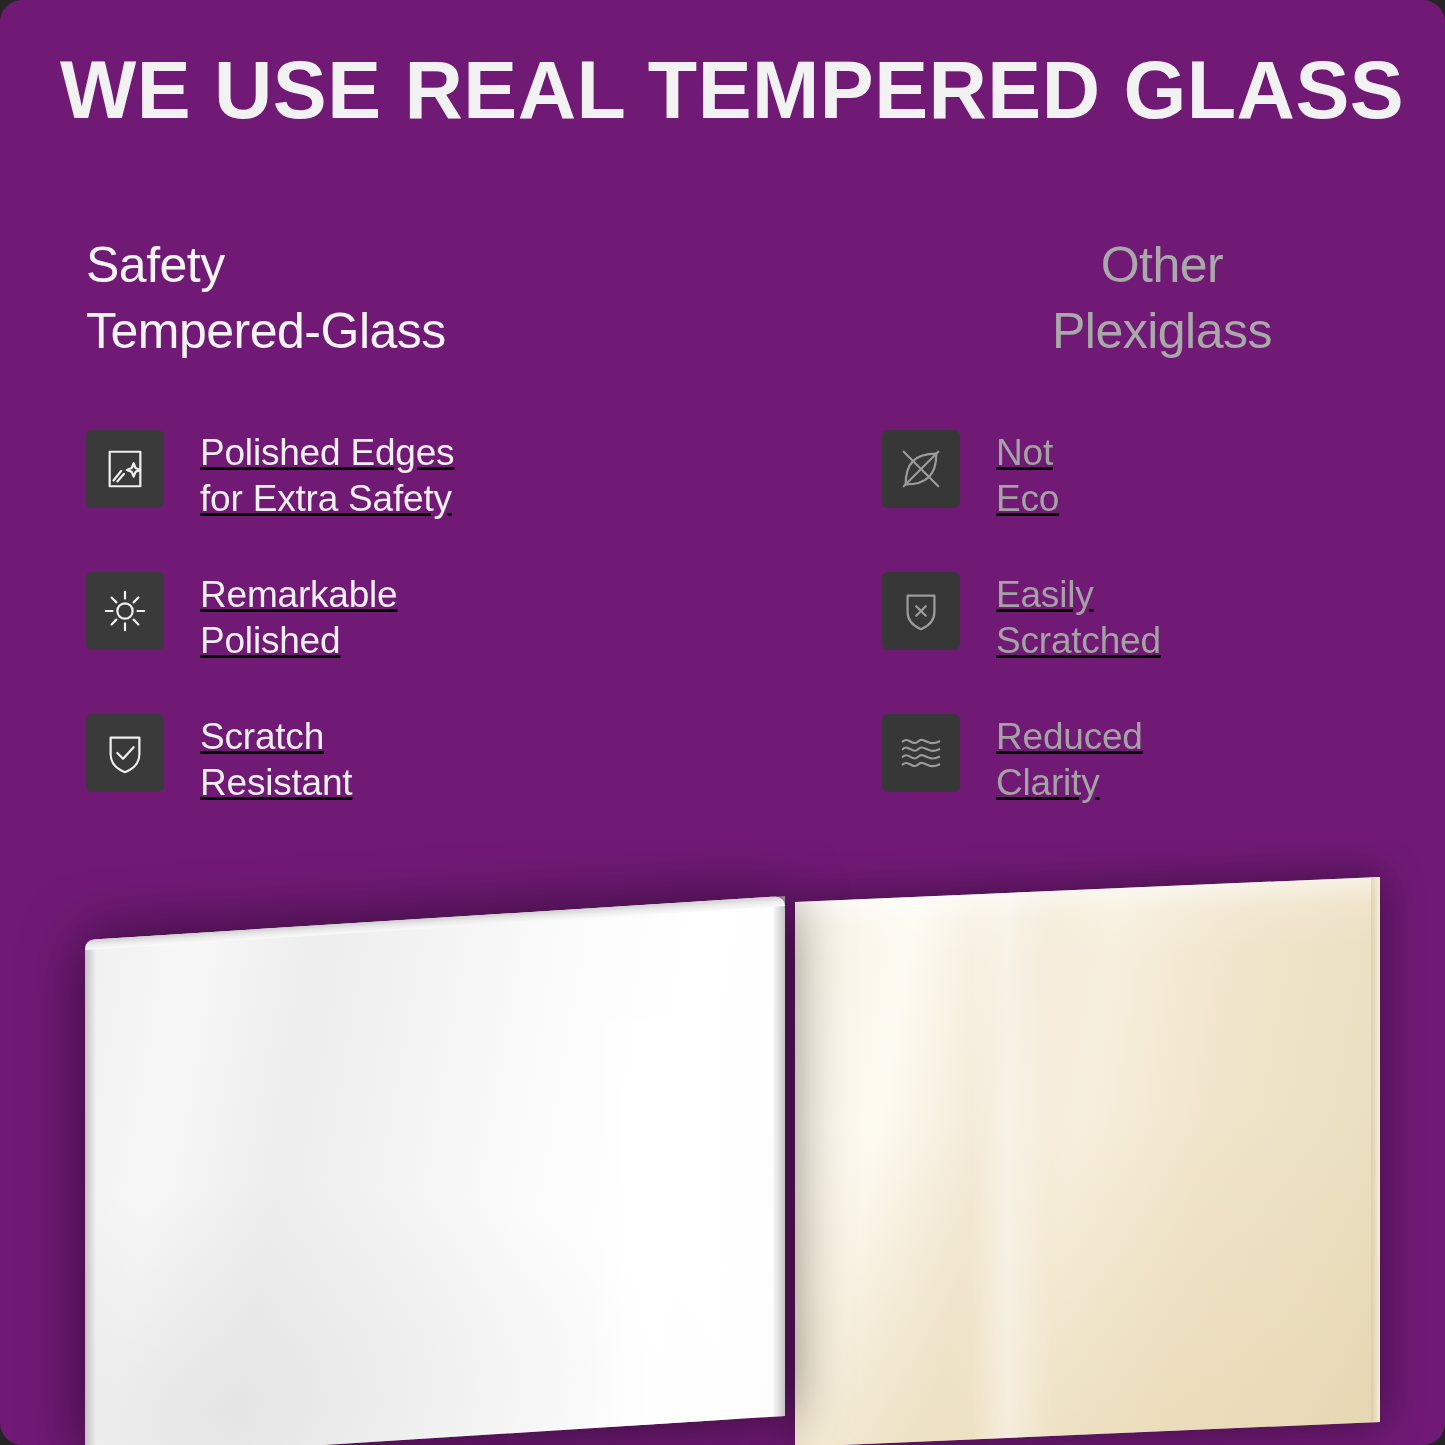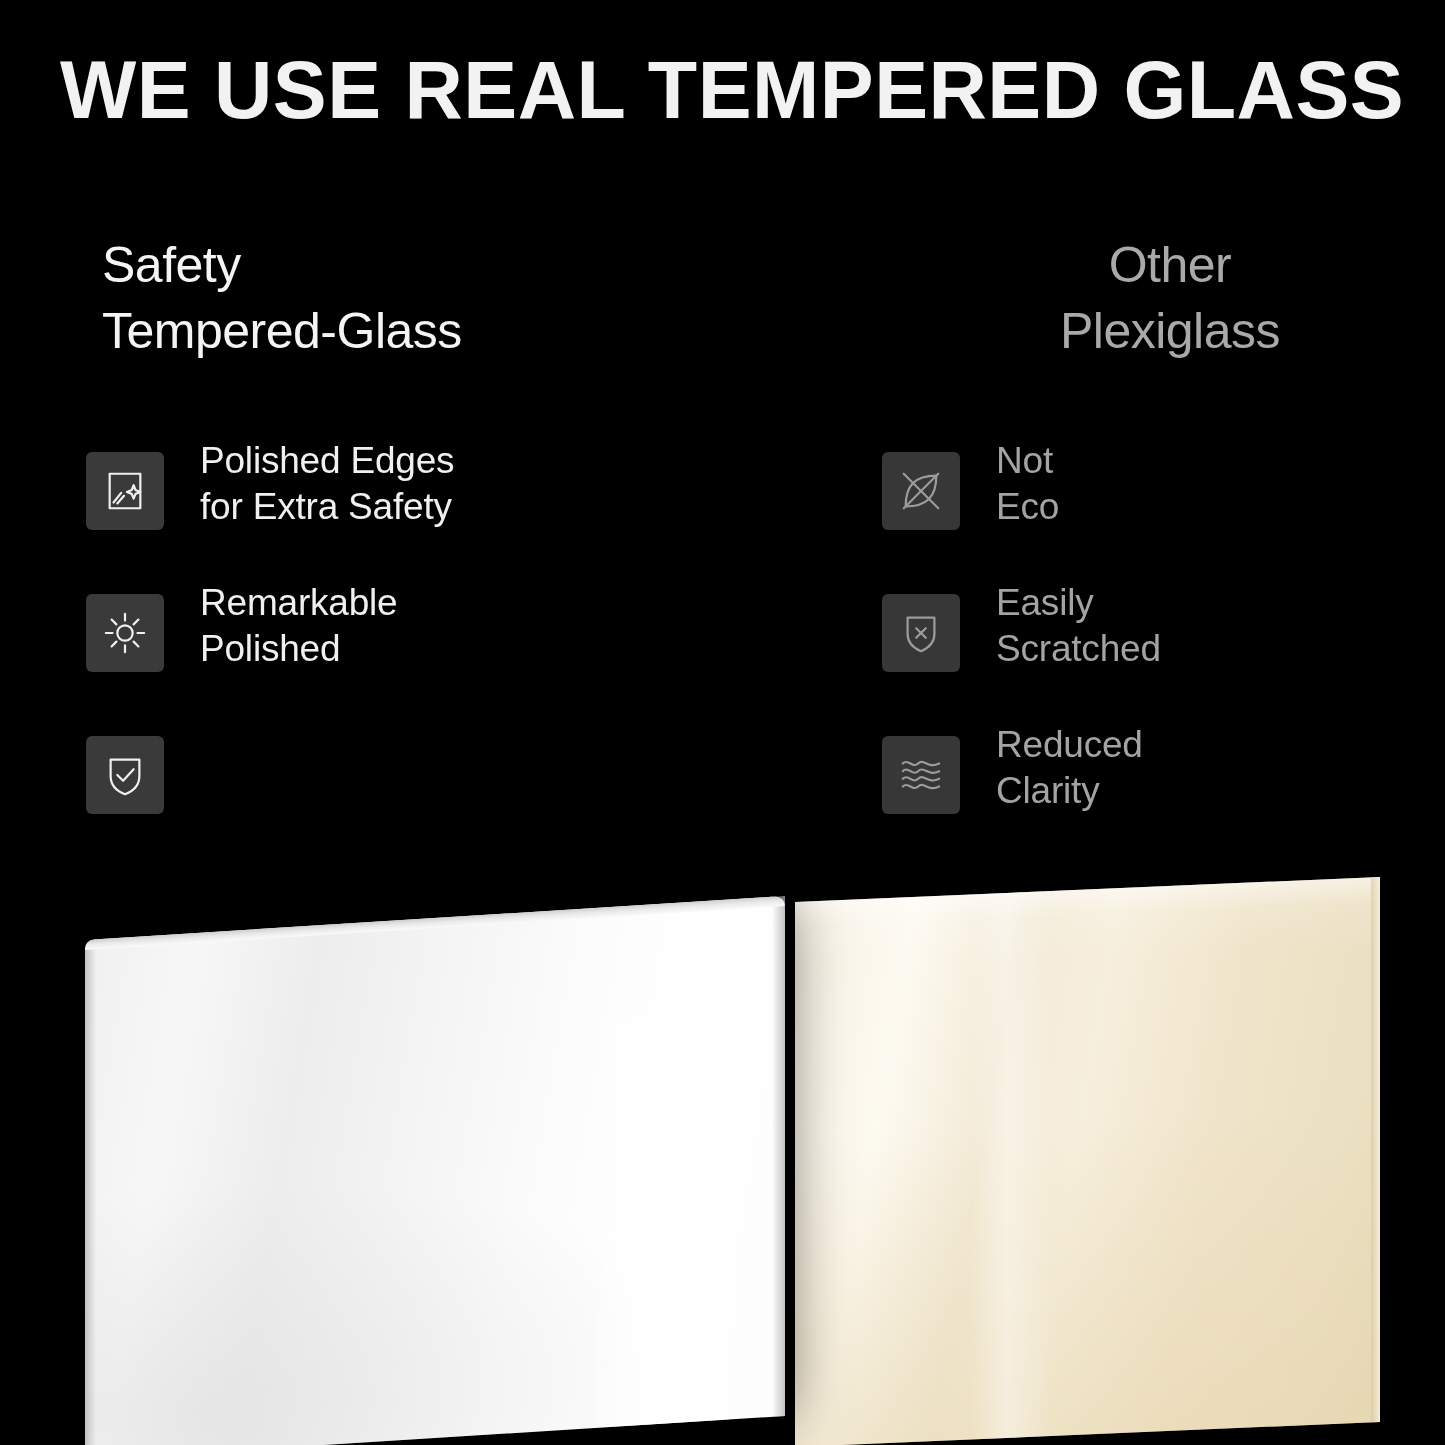--- a/index.html
+++ b/index.html
@@ -4,23 +4,24 @@
 <style>
   html, body {
     margin: 0;
     padding: 0;
     background: #252525;
   }
   #page {
     position: relative;
     width: 1445px;
     height: 1445px;
-    background: #000000;
+    background: #701a75;
     overflow: hidden;
     font-family: "Liberation Sans", sans-serif;
+    border-radius: 22px;
   }
 
   
   #headline {
     position: absolute;
     left: 60px;
     top: 44px;
     width: 1340px;
     font-family: "Liberation Sans Narrow", "Liberation Sans", sans-serif;
     font-weight: 700;
@@ -49,33 +50,33 @@
   .column.left  { left: 86px; }
   .column.right { left: 882px; }
 
   .col-title {
     font-family: "Liberation Sans", sans-serif;
     font-weight: 300;
     font-size: 50px;
     line-height: 66px;
     letter-spacing: -0.5px;
     white-space: pre-line;
-    margin-left: 16px;
   }
   .column.left  .col-title { color: #f4f4f4; }
   .column.right .col-title { color: #a9a9a9; text-align: center; }
 
   .features {
     margin-top: 66px;
   }
   .feature {
     display: flex;
-    align-items: flex-end;
+    align-items: flex-start;
     height: 100px;
     margin-bottom: 42px;
+    text-decoration: underline;
   }
   .feature:last-child { margin-bottom: 0; }
 
   .icon-tile {
     flex: 0 0 auto;
     width: 78px;
     height: 78px;
     border-radius: 6px;
     background: #3a3a3a;
     display: flex;
@@ -298,20 +299,22 @@
 Polished</div>
         </div>
 
         <div class="feature">
           <div class="icon-tile">
             <svg viewBox="0 0 48 48" aria-hidden="true">
               <path d="M9 8 H39 V25 C39 35 32 41 24 44 C16 41 9 35 9 25 Z"></path>
               <path d="M16 24 L22 30 L33 18"></path>
             </svg>
           </div>
+          <div class="feature-label">Scratch
+Resistant</div>
         </div>
 
       </div>
     </div>
 
     <div class="column right">
       <div class="col-title">Other
 Plexiglass</div>
       <div class="features">
 

